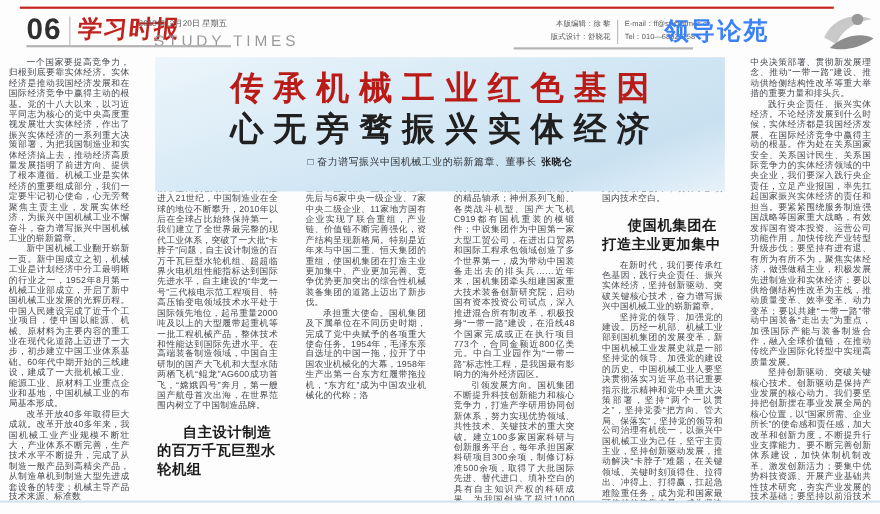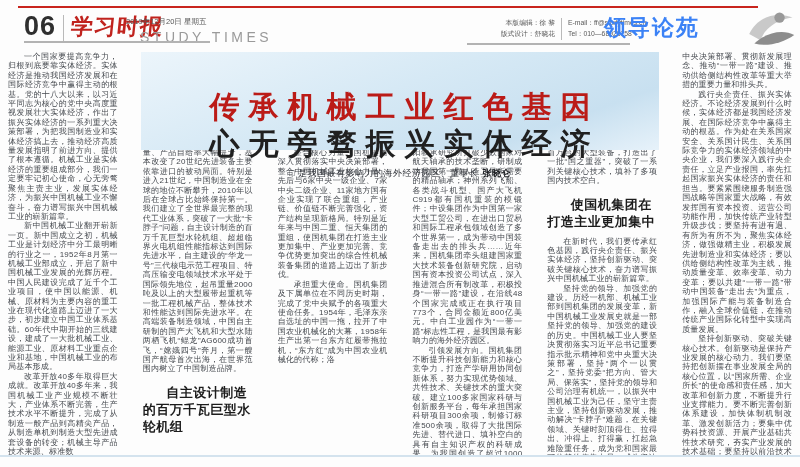--- a/index.html
+++ b/index.html
@@ -23,23 +23,23 @@
   
   .content{position:absolute;left:8px;top:52px;width:784px;height:404px;display:flex;gap:25px;}
   .col{flex:1 1 0;overflow:hidden;}
   .col.under-headline{padding-top:96px;}
   .col p{margin:0;font-size:8px;line-height:9.4px;letter-spacing:.2px;text-align:justify;color:#45494f;
          text-indent:2em;}
   .col p.cont{text-indent:0;}
   .col h3{margin:10px 0 7px;font-size:13px;line-height:17px;font-weight:bold;color:#1c1c1c;
           text-indent:1.8em;letter-spacing:.5px;}
   
-  .headline-box{position:absolute;left:133px;top:0;width:518px;height:98px;
+  .headline-box{position:absolute;left:133px;top:0;width:518px;height:122px;
       background:linear-gradient(160deg,#ecf5fb 0%,#d6e9f5 45%,#c8e0f0 78%,#e7f2fa 100%);
-      text-align:center;padding-top:36px;box-sizing:border-box;}
+      text-align:center;padding-top:10px;box-sizing:border-box;}
   .hl{font-family:"DejaVu Serif",serif;font-weight:bold;font-size:30px;line-height:37px;letter-spacing:9px;text-indent:9px;white-space:nowrap;}
   .hl1{color:#bb1b17;}
   .hl2{color:#202020;}
   .byline{margin-top:5px;font-size:9px;color:#31343a;letter-spacing:.5px;}
   .byline b{margin-left:4px;color:#17191d;margin-top:44px;}
   .bottom-rule{position:absolute;left:0;top:455px;width:800px;height:2px;background:#d4e3ee;}
 </style>
 </head>
 <body>
 
@@ -106,20 +106,20 @@
 
     <div class="col">
       <p class="cont">中央决策部署、贯彻新发展理念、推动“一带一路”建设、推动供给侧结构性改革等重大举措的重要力量和排头兵。</p>
       <p>践行央企责任、振兴实体经济。不论经济发展到什么时候，实体经济都是我国经济发展、在国际经济竞争中赢得主动的根基。作为处在关系国家安全、关系国计民生、关系国际竞争力的实体经济领域的中央企业，我们要深入践行央企责任，立足产业报国，率先扛起国家振兴实体经济的责任和担当。要紧紧围绕服务制造强国战略等国家重大战略，有效发挥国有资本投资、运营公司功能作用，加快传统产业转型升级步伐；要坚持有进有退、有所为有所不为，聚焦实体经济，做强做精主业，积极发展先进制造业和实体经济；要以供给侧结构性改革为主线，推动质量变革、效率变革、动力变革；要以共建“一带一路”带动中国装备“走出去”为重点，加强国际产能与装备制造合作，融入全球价值链，在推动传统产业国际化转型中实现高质量发展。</p>
       <p>坚持创新驱动、突破关键核心技术。创新驱动是保持产业发展的核心动力。我们要坚持把创新摆在事业发展全局的核心位置，以“国家所需、企业所长”的使命感和责任感，加大改革和创新力度，不断提升行业支撑能力。要不断完善创新体系建设，加快体制机制改革、激发创新活力；要集中优势科技资源、开展产业基础共性技术研究，夯实产业发展的技术基础；要坚持以前沿技术引领行业发展，加快发展先进装备制造业、现代制造服务业，推进重大技术装备自主化，实现优势领域、共性技术、关键技术的重大突破，在推动解决“卡脖子”技术难题上实现更大担当，推动产业更好地向全球价值链中高端迈进。</p>
     </div>
 
     <div class="headline-box">
       <div class="hl hl1">传承机械工业红色基因</div>
       <div class="hl hl2">心无旁骛振兴实体经济</div>
-      <div class="byline"><span>□ 是我国最有影响力的海外经济园区、董事长</span><b>张晓仑</b></div>
+      <div class="byline"><span>□ 奋力谱写振兴中国机械工业的崭新篇章、董事长</span><b>张晓仑</b></div>
     </div>
 
   </div>
 
   <div class="bottom-rule"></div>
 
 </div>
 
 </body></html>

